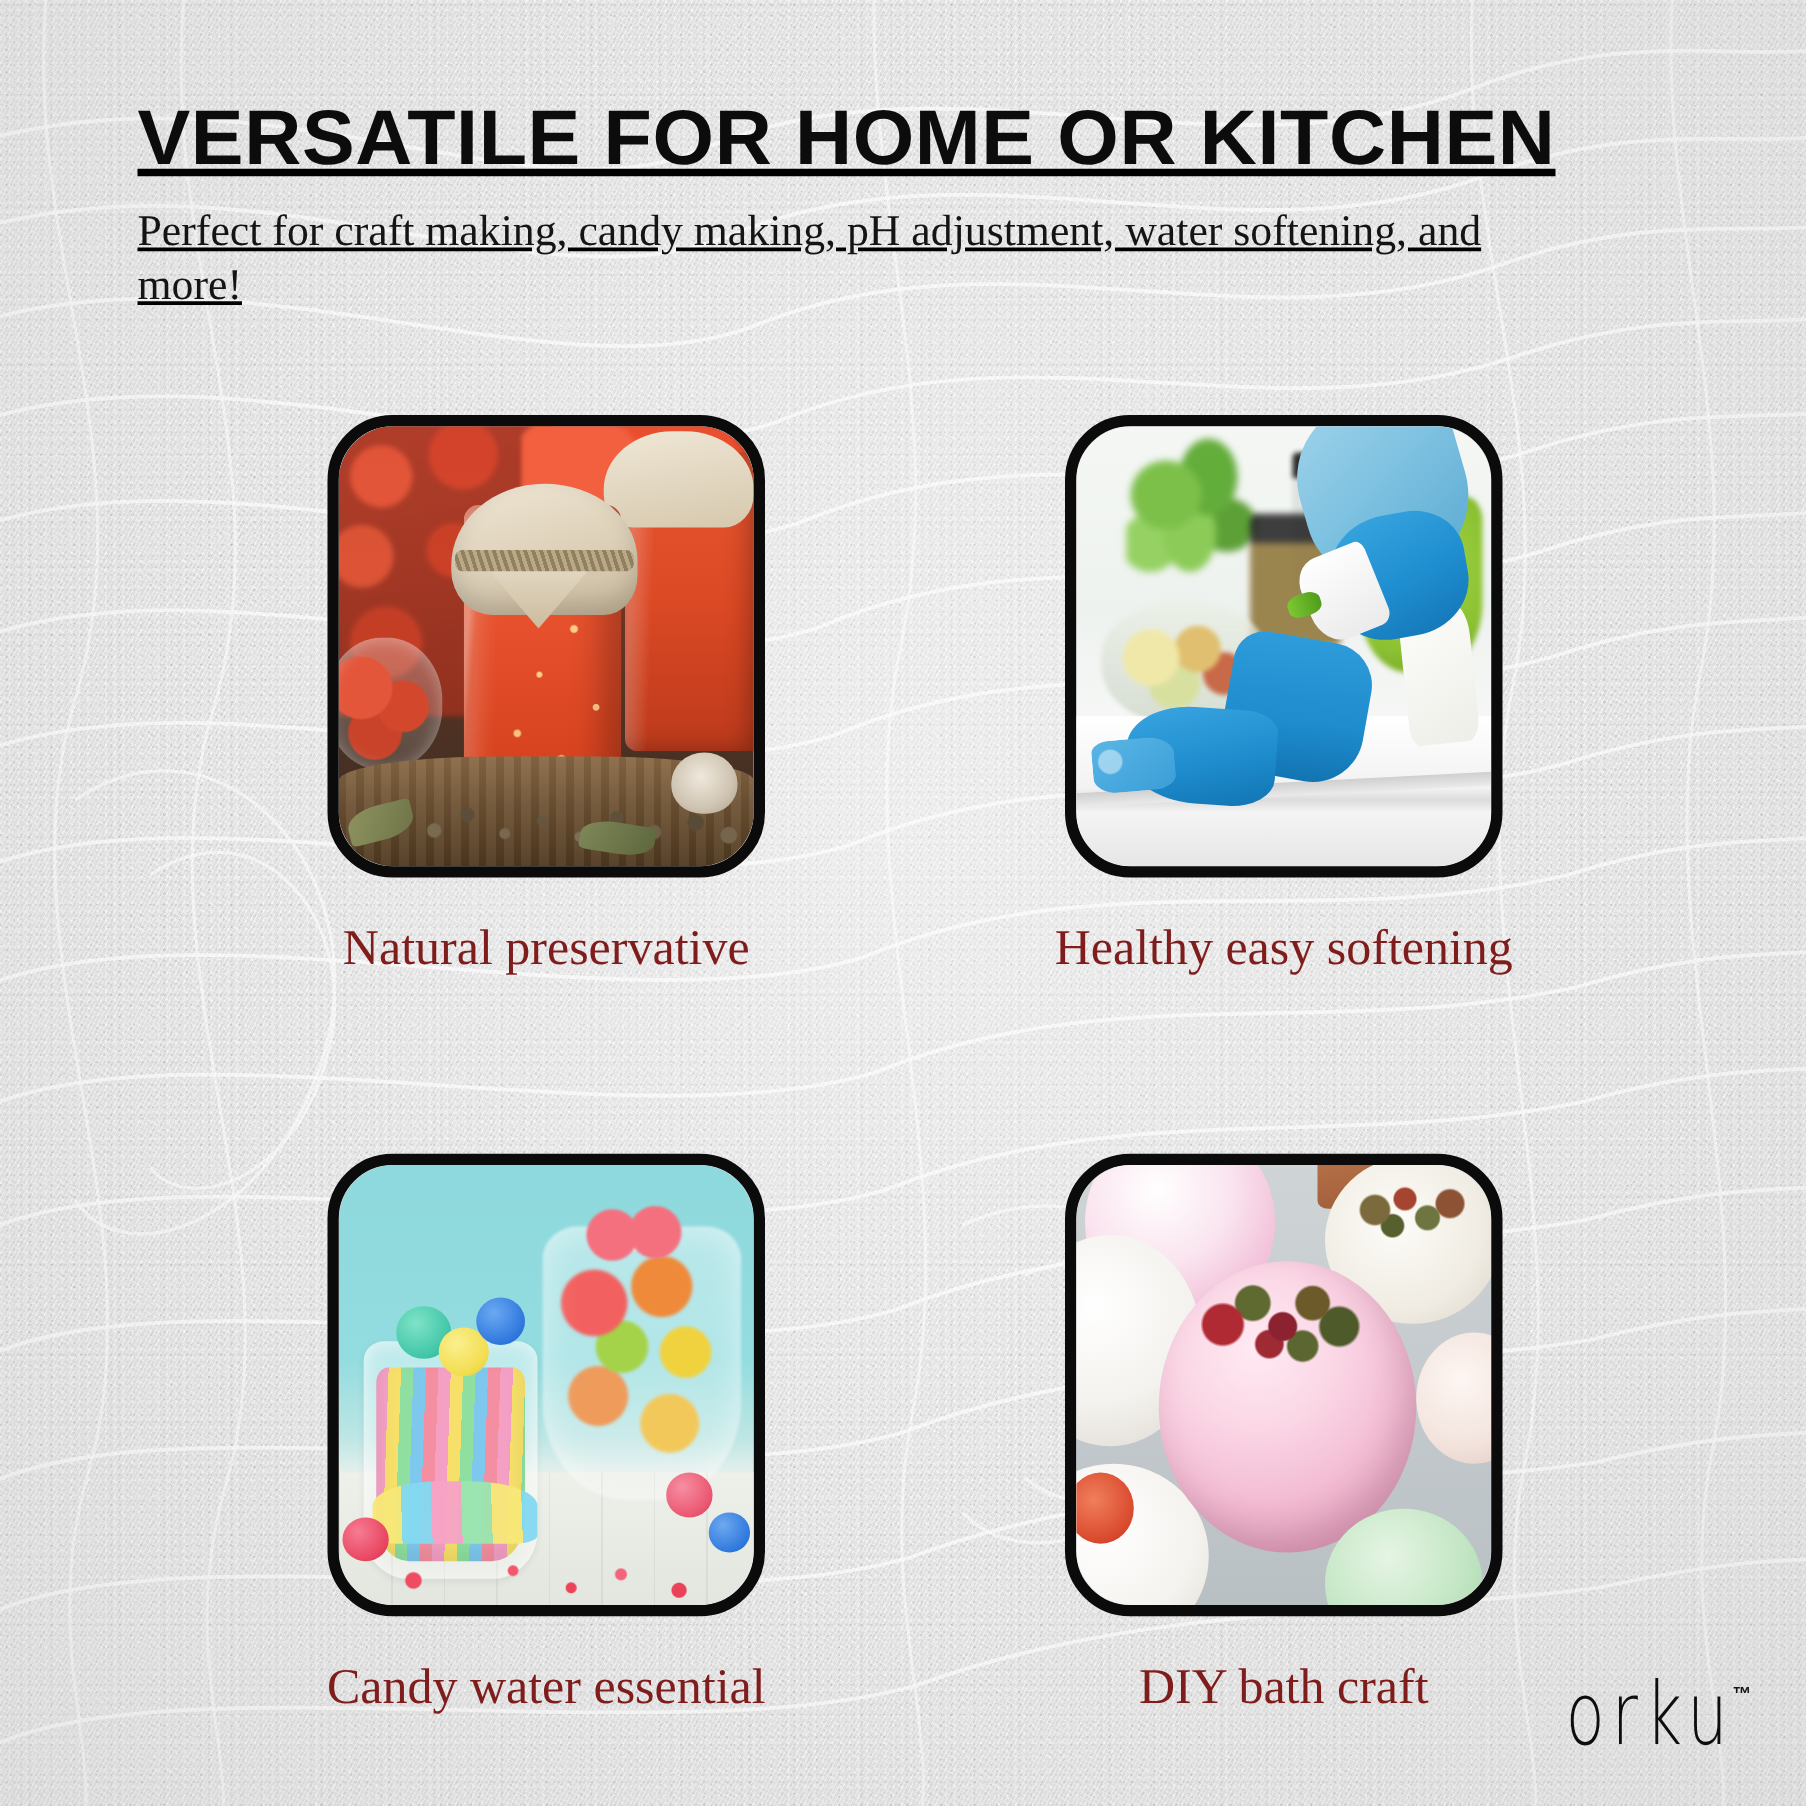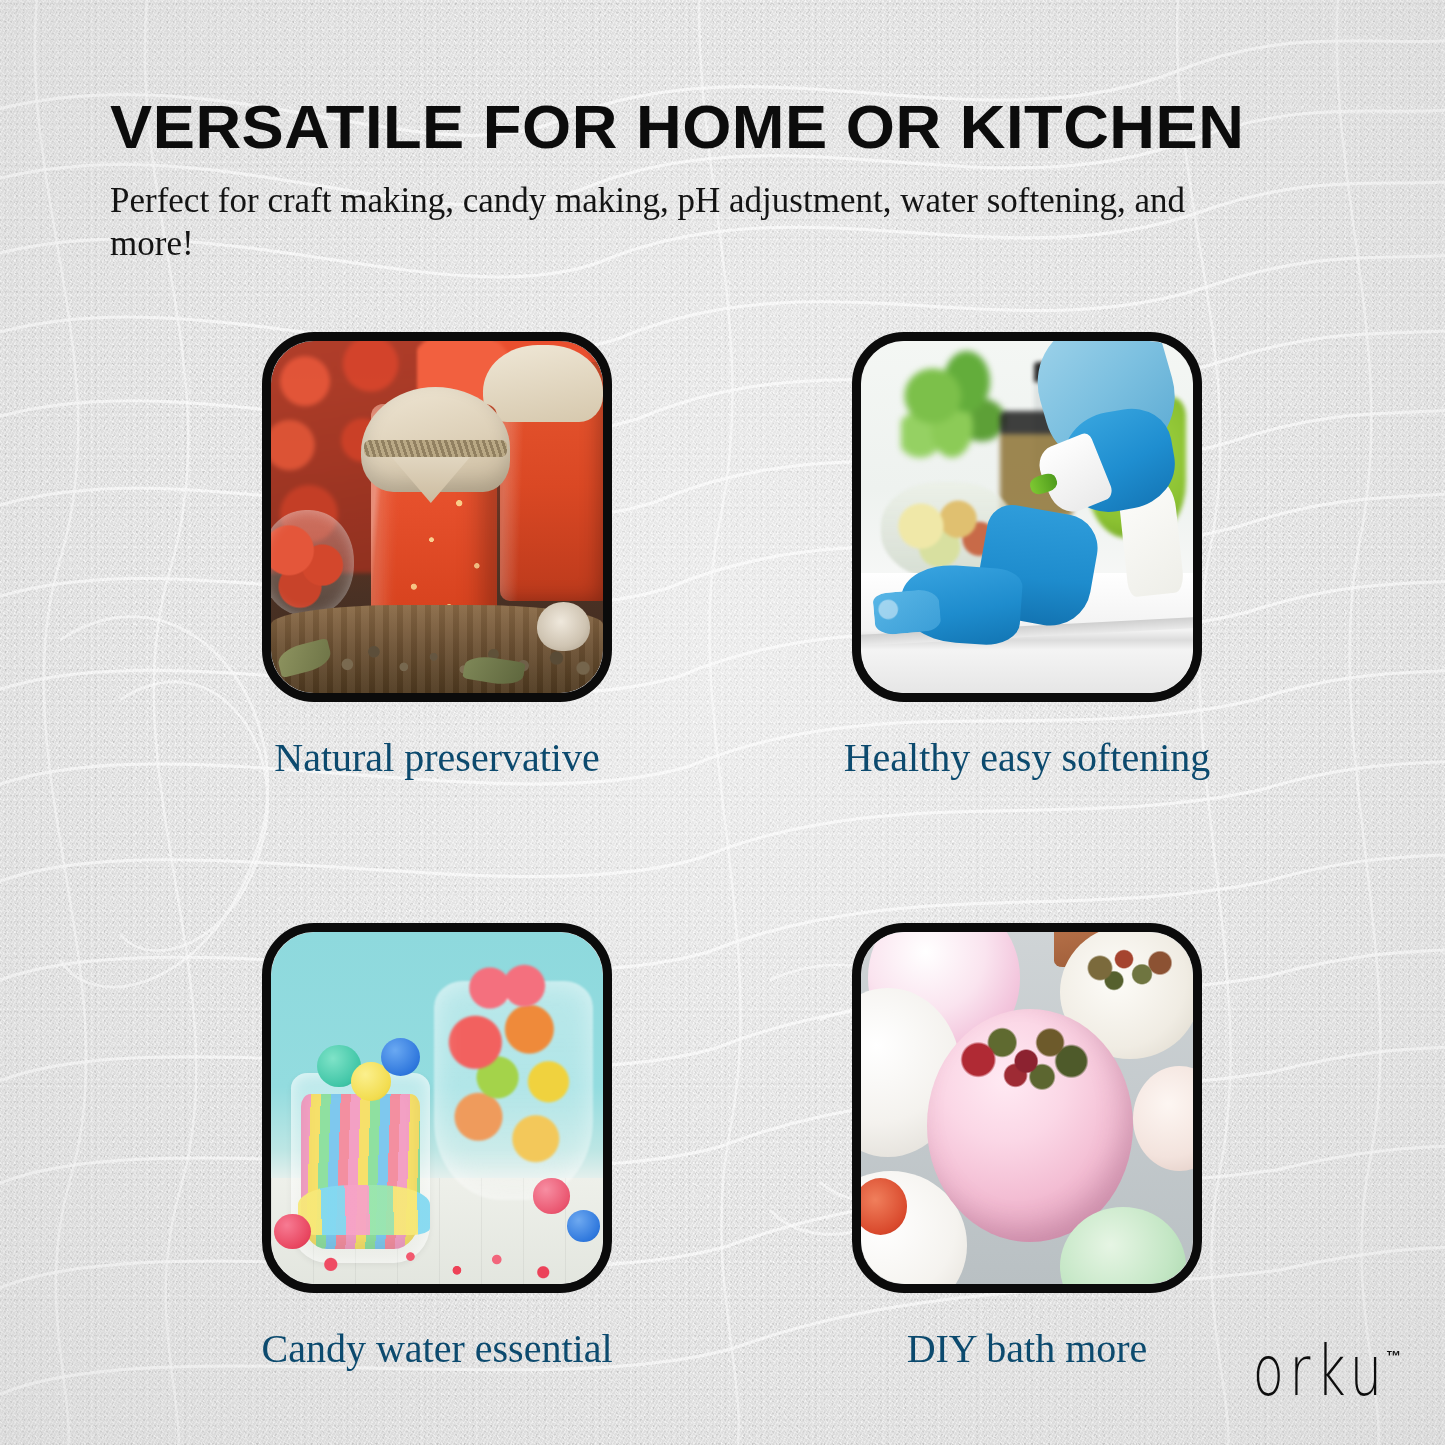--- a/index.html
+++ b/index.html
@@ -51,22 +51,23 @@
   .bg-vignette {
     position: absolute;
     inset: 0;
     background: radial-gradient(ellipse at 50% 45%, rgba(255,255,255,0.35) 0%, rgba(255,255,255,0) 55%, rgba(195,195,195,0.25) 100%);
   }
 
   
   .header {
     position: absolute;
     left: 110px;
-    top: 96px;
+    top: 80px;
     width: 1240px;
+    text-decoration: underline;
   }
   .headline {
     margin: 0;
     font-family: "Liberation Sans", sans-serif;
     font-weight: 700;
     font-size: 62px;
     line-height: 1.0;
     letter-spacing: 0.5px;
     color: #0c0c0c;
     transform: scaleX(1.02);
@@ -116,21 +117,21 @@
   .thumb-inner {
     position: absolute;
     inset: 0;
     border-radius: 44px;
     overflow: hidden;
   }
   .caption {
     font-family: "Liberation Serif", serif;
     font-size: 40px;
     line-height: 1.1;
-    color: #0c4a6e;
+    color: #7f1d1d;
     padding-top: 34px;
     text-align: right;
     white-space: nowrap;
   }
 
   
   .scene-preserve {
     position: absolute;
     inset: 0;
     background:
@@ -803,21 +804,21 @@
               <div class="s4-tr-petals"></div>
               <div class="s4-pink-right"></div>
               <div class="s4-white-bl"></div>
               <div class="s4-bl-spot"></div>
               <div class="s4-main"></div>
               <div class="s4-main-petals"></div>
               <div class="s4-green"></div>
             </div>
           </div>
         </div>
-        <div class="caption">DIY bath more</div>
+        <div class="caption">DIY bath craft</div>
       </div>
 
     </div>
   </div>
 
   <div class="logo">
     <span class="logo-word">orku</span>
     <span class="logo-tm">™</span>
   </div>
 

